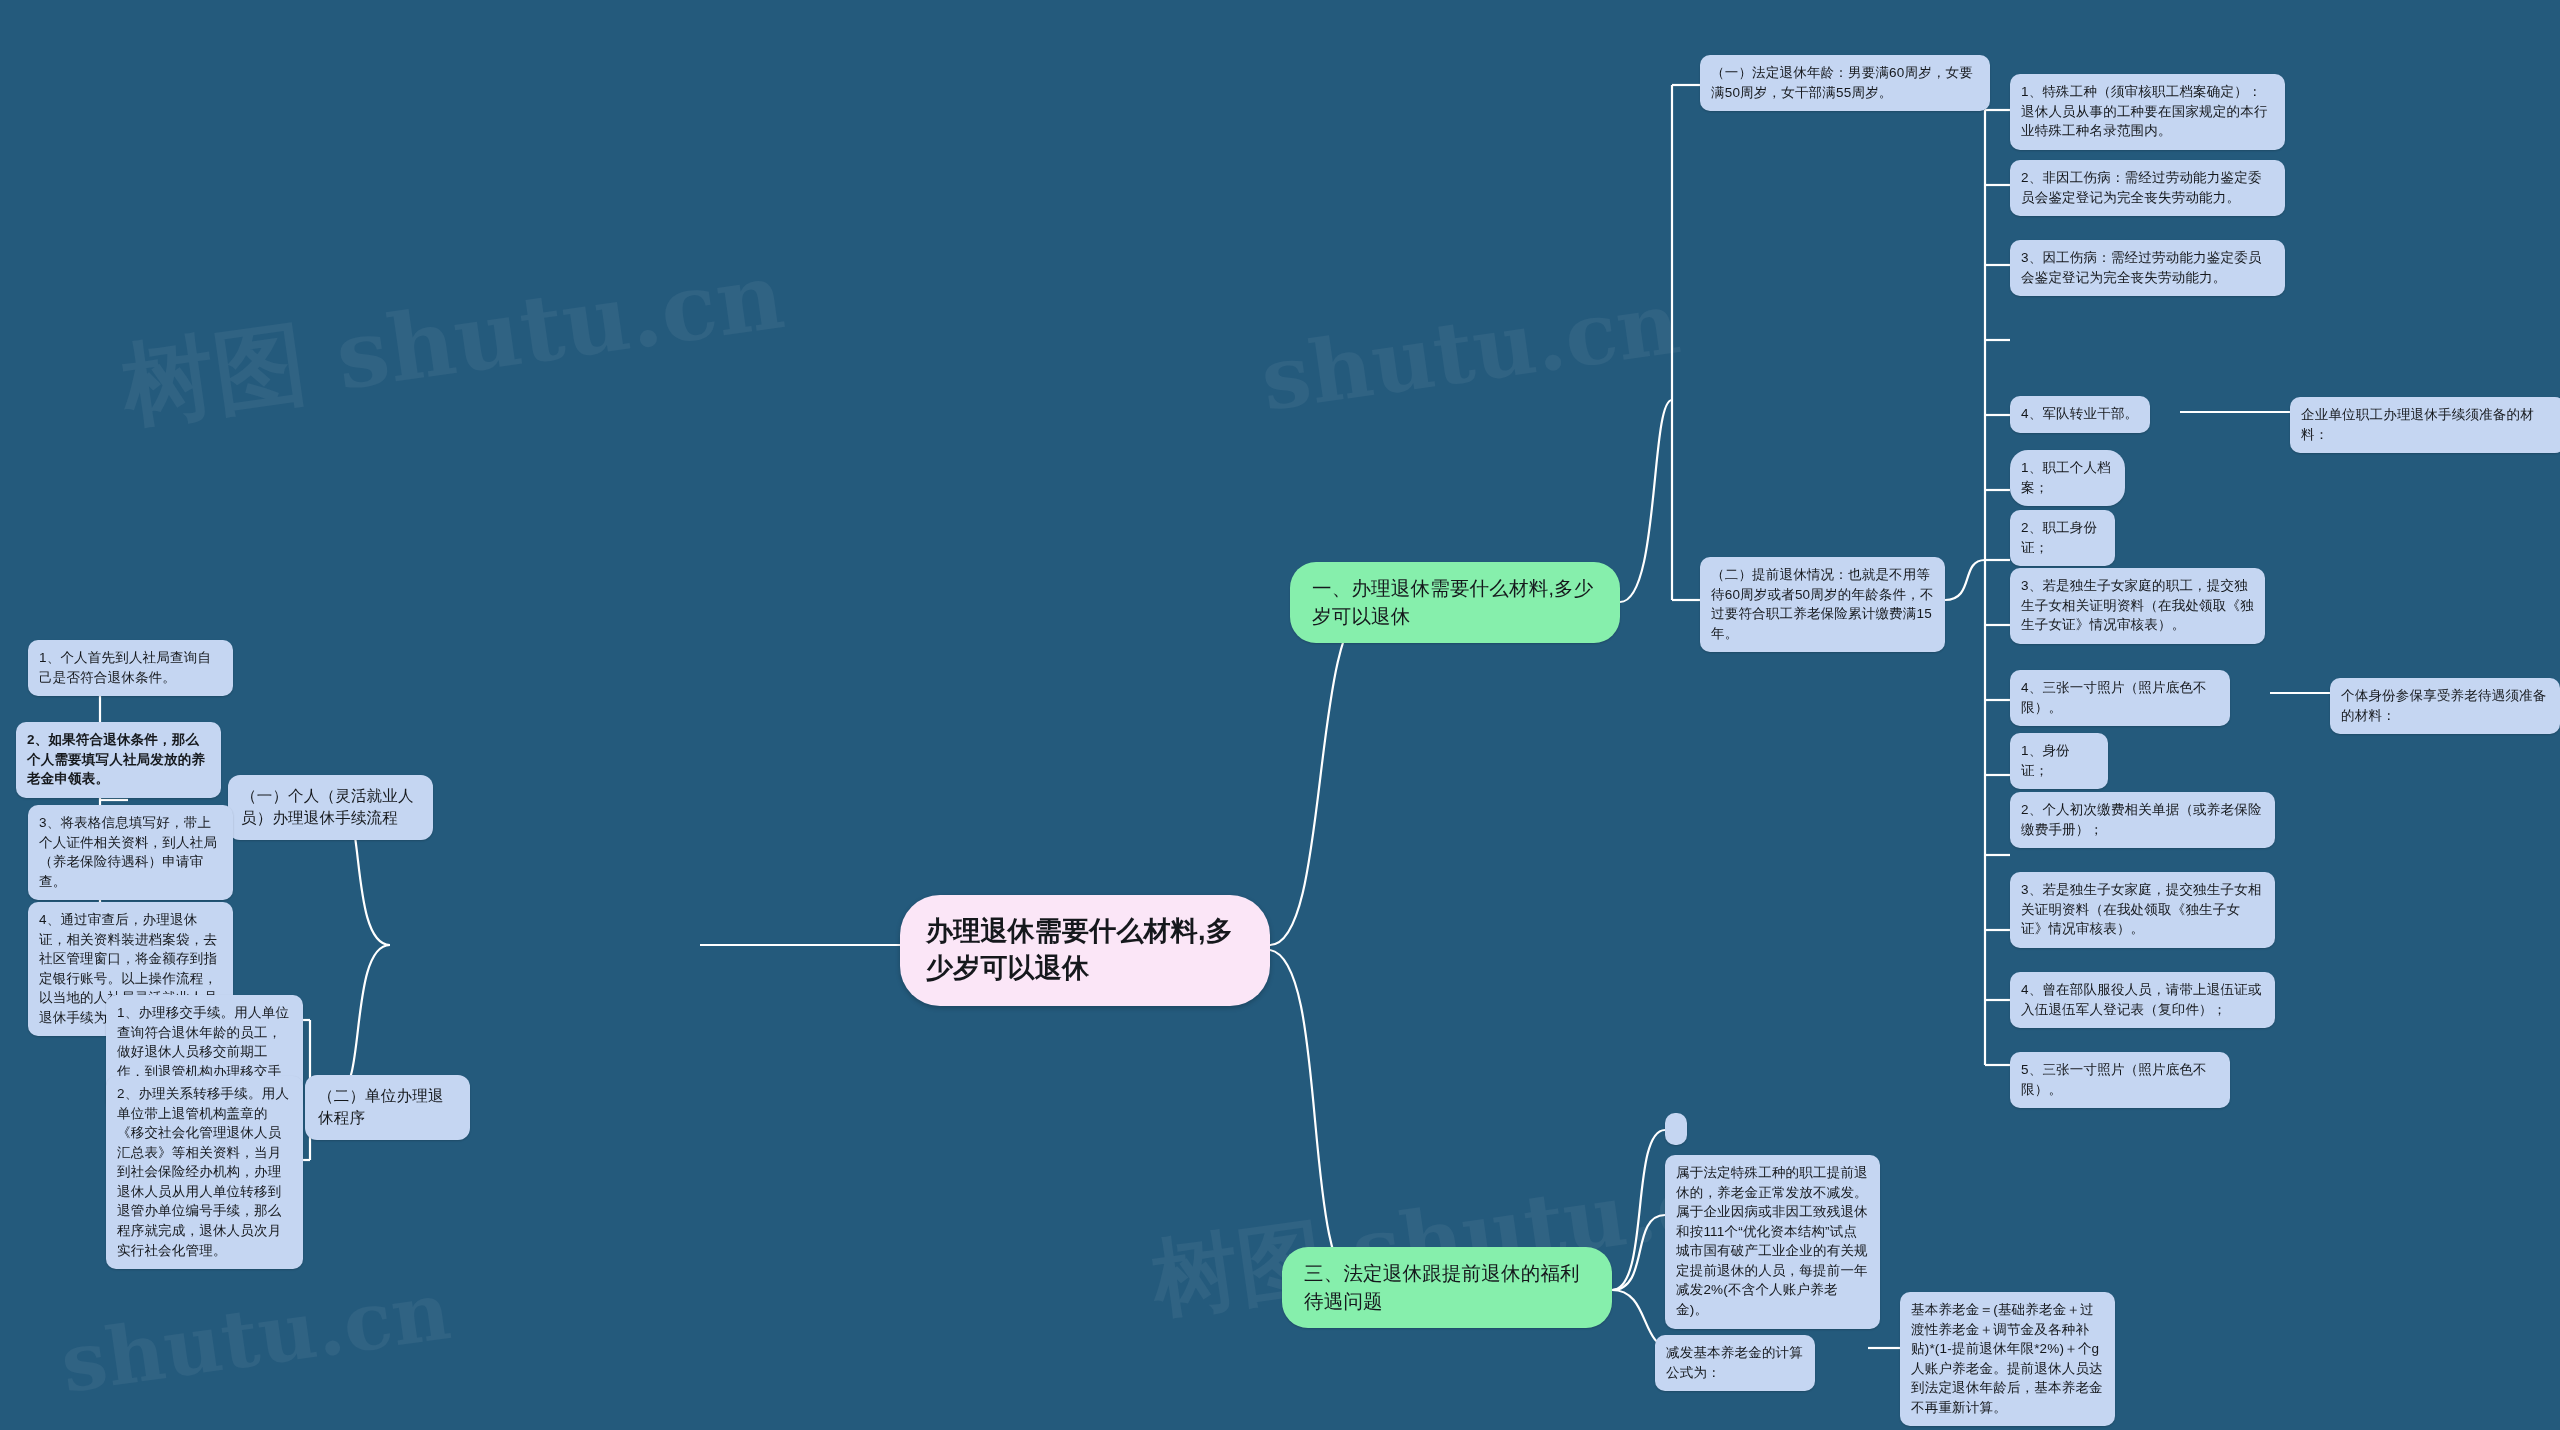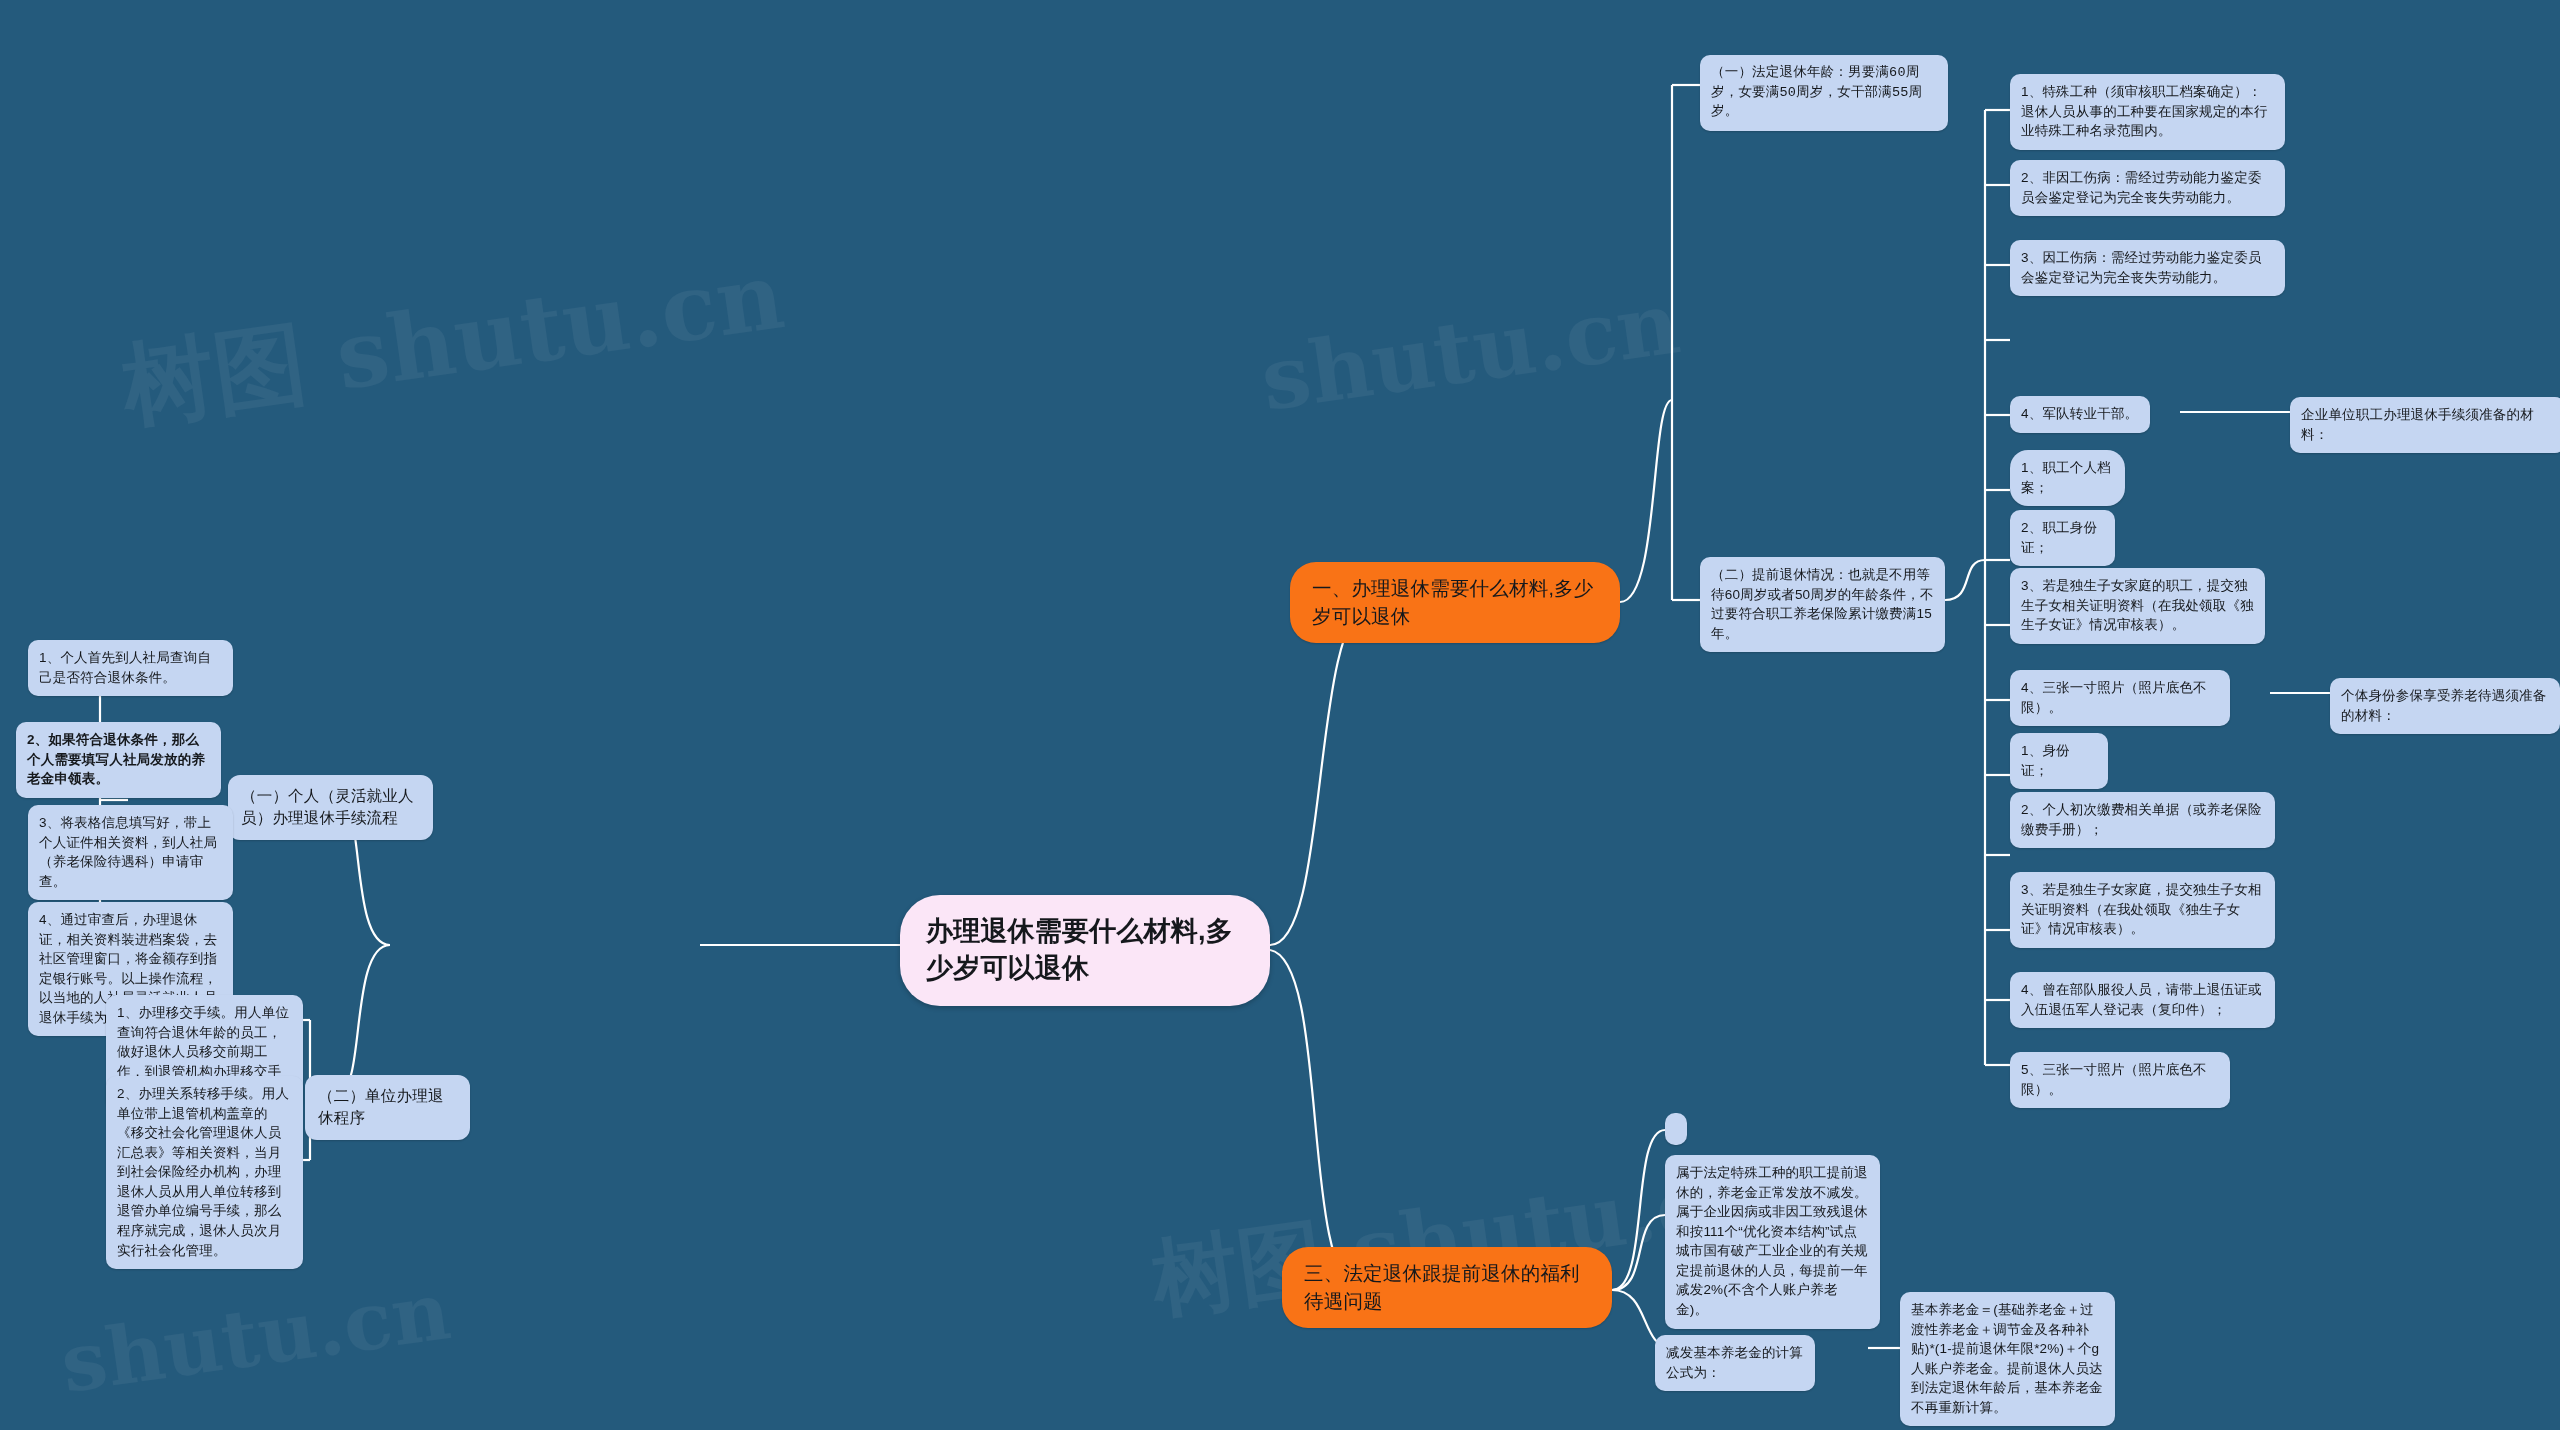--- a/index.html
+++ b/index.html
@@ -25,21 +25,21 @@
     box-sizing:border-box;
     background:#C5D6F2;
     color:#15181c;
     border-radius:10px;
     padding:8px 11px 9px 11px;
     line-height:1.45;
     letter-spacing:0.2px;
     box-shadow:0 1px 2px rgba(0,0,0,0.18);
   }
   .node.lvl1{
-    background:#f97316;
+    background:#86efac;
     border-radius:26px;
     padding:13px 22px;
     font-size:19.5px;
     line-height:1.42;
   }
   .node.center{
     background:#FBE6F7;
     border-radius:40px;
     padding:18px 26px;
     font-size:27px;
@@ -116,21 +116,21 @@
   <div class="wm" style="left:120px;top:280px;font-size:92px;transform:rotate(-8deg);">树图 shutu.cn</div>
   <div class="wm" style="left:1260px;top:300px;font-size:86px;transform:rotate(-8deg);">shutu.cn</div>
   <div class="wm" style="left:1150px;top:1180px;font-size:86px;transform:rotate(-8deg);">树图 shutu.cn</div>
   <div class="wm" style="left:60px;top:1290px;font-size:80px;transform:rotate(-8deg);">shutu.cn</div>
 
   <div class="node center" style="left:900px;top:895px;width:370px;">办理退休需要什么材料,多少岁可以退休</div>
 
   <div class="node lvl1" style="left:1290px;top:562px;width:330px;">一、办理退休需要什么材料,多少岁可以退休</div>
   <div class="node lvl1" style="left:1282px;top:1247px;width:330px;">三、法定退休跟提前退休的福利待遇问题</div>
 
-  <div class="node leaf" style="left:1700px;top:55px;width:248px;font-family:Liberation Mono, monospace;">（一）法定退休年龄：男要满60周岁，女要满50周岁，女干部满55周岁。</div>
+  <div class="node leaf" style="left:1700px;top:55px;width:290px;">（一）法定退休年龄：男要满60周岁，女要满50周岁，女干部满55周岁。</div>
   <div class="node leaf" style="left:1700px;top:557px;width:245px;">（二）提前退休情况：也就是不用等待60周岁或者50周岁的年龄条件，不过要符合职工养老保险累计缴费满15年。</div>
 
   <div class="node leaf" style="left:2010px;top:74px;width:275px;">1、特殊工种（须审核职工档案确定）：退休人员从事的工种要在国家规定的本行业特殊工种名录范围内。</div>
   <div class="node leaf" style="left:2010px;top:160px;width:275px;">2、非因工伤病：需经过劳动能力鉴定委员会鉴定登记为完全丧失劳动能力。</div>
   <div class="node leaf" style="left:2010px;top:240px;width:275px;">3、因工伤病：需经过劳动能力鉴定委员会鉴定登记为完全丧失劳动能力。</div>
   <div class="node leaf" style="left:2010px;top:396px;width:140px;">4、军队转业干部。</div>
   <div class="node leaf" style="left:2010px;top:450px;width:115px;border-radius:18px;">1、职工个人档案；</div>
   <div class="node leaf" style="left:2010px;top:510px;width:105px;">2、职工身份证；</div>
   <div class="node leaf" style="left:2010px;top:568px;width:255px;">3、若是独生子女家庭的职工，提交独生子女相关证明资料（在我处领取《独生子女证》情况审核表）。</div>
   <div class="node leaf" style="left:2010px;top:670px;width:220px;">4、三张一寸照片（照片底色不限）。</div>

